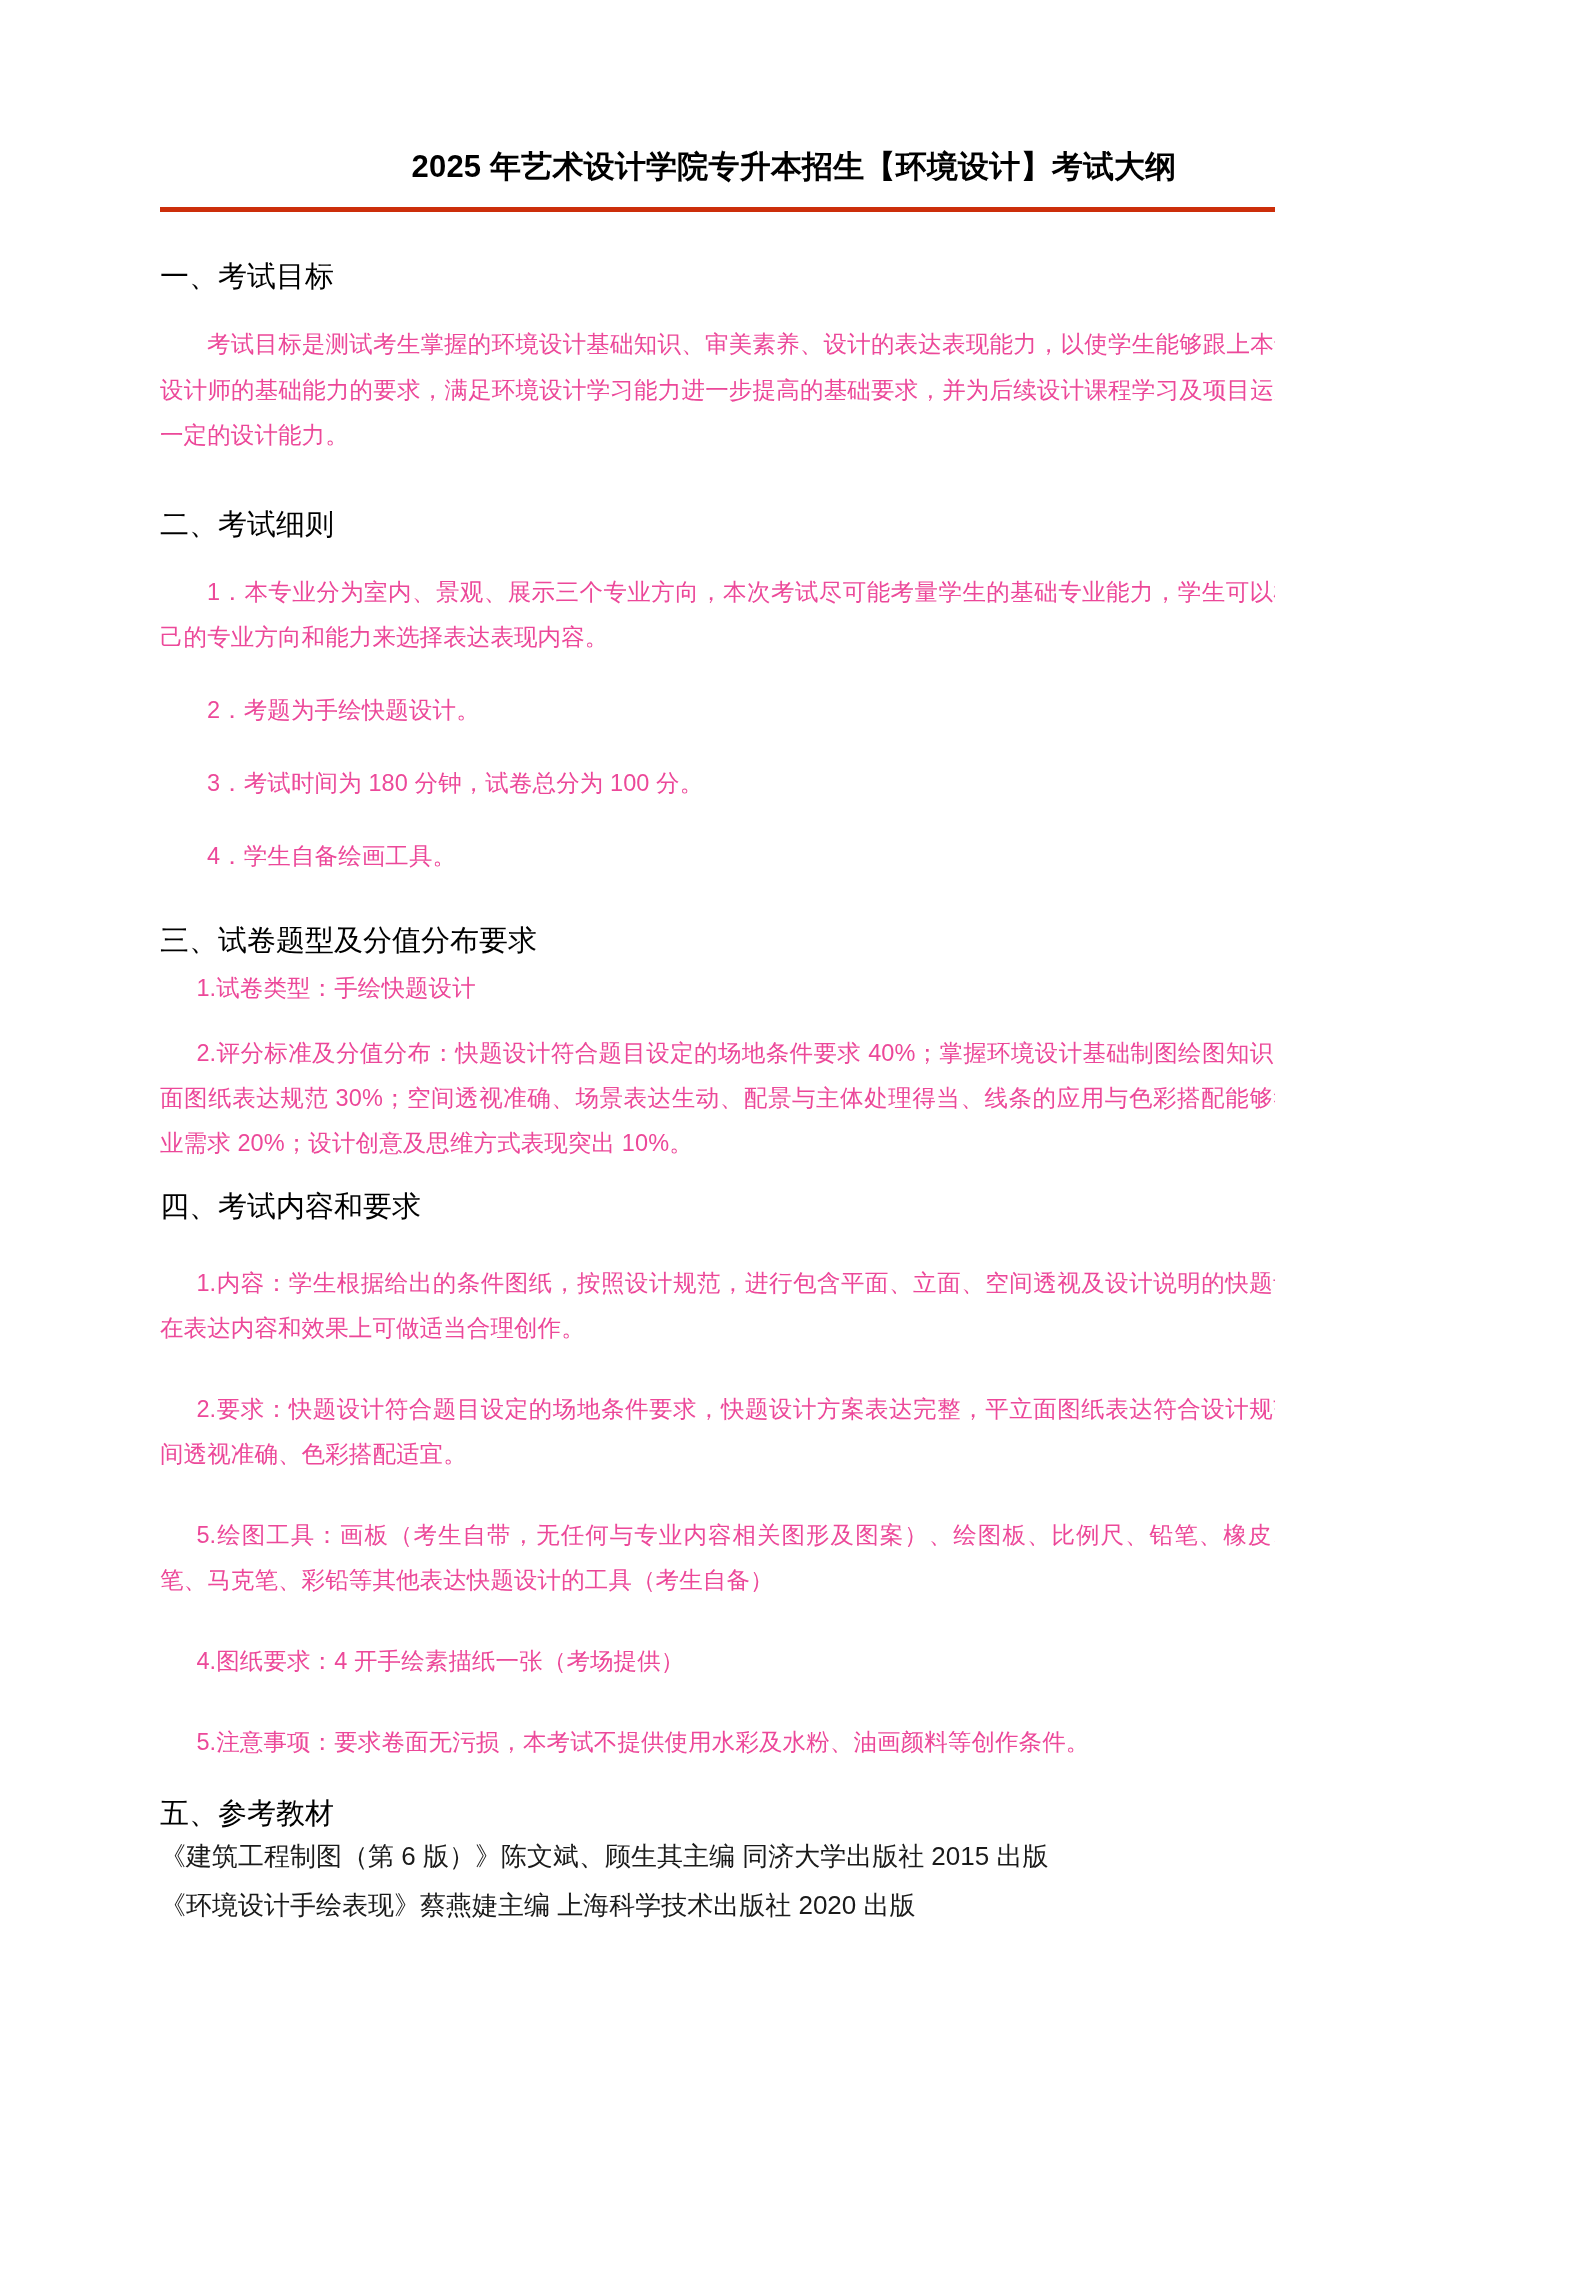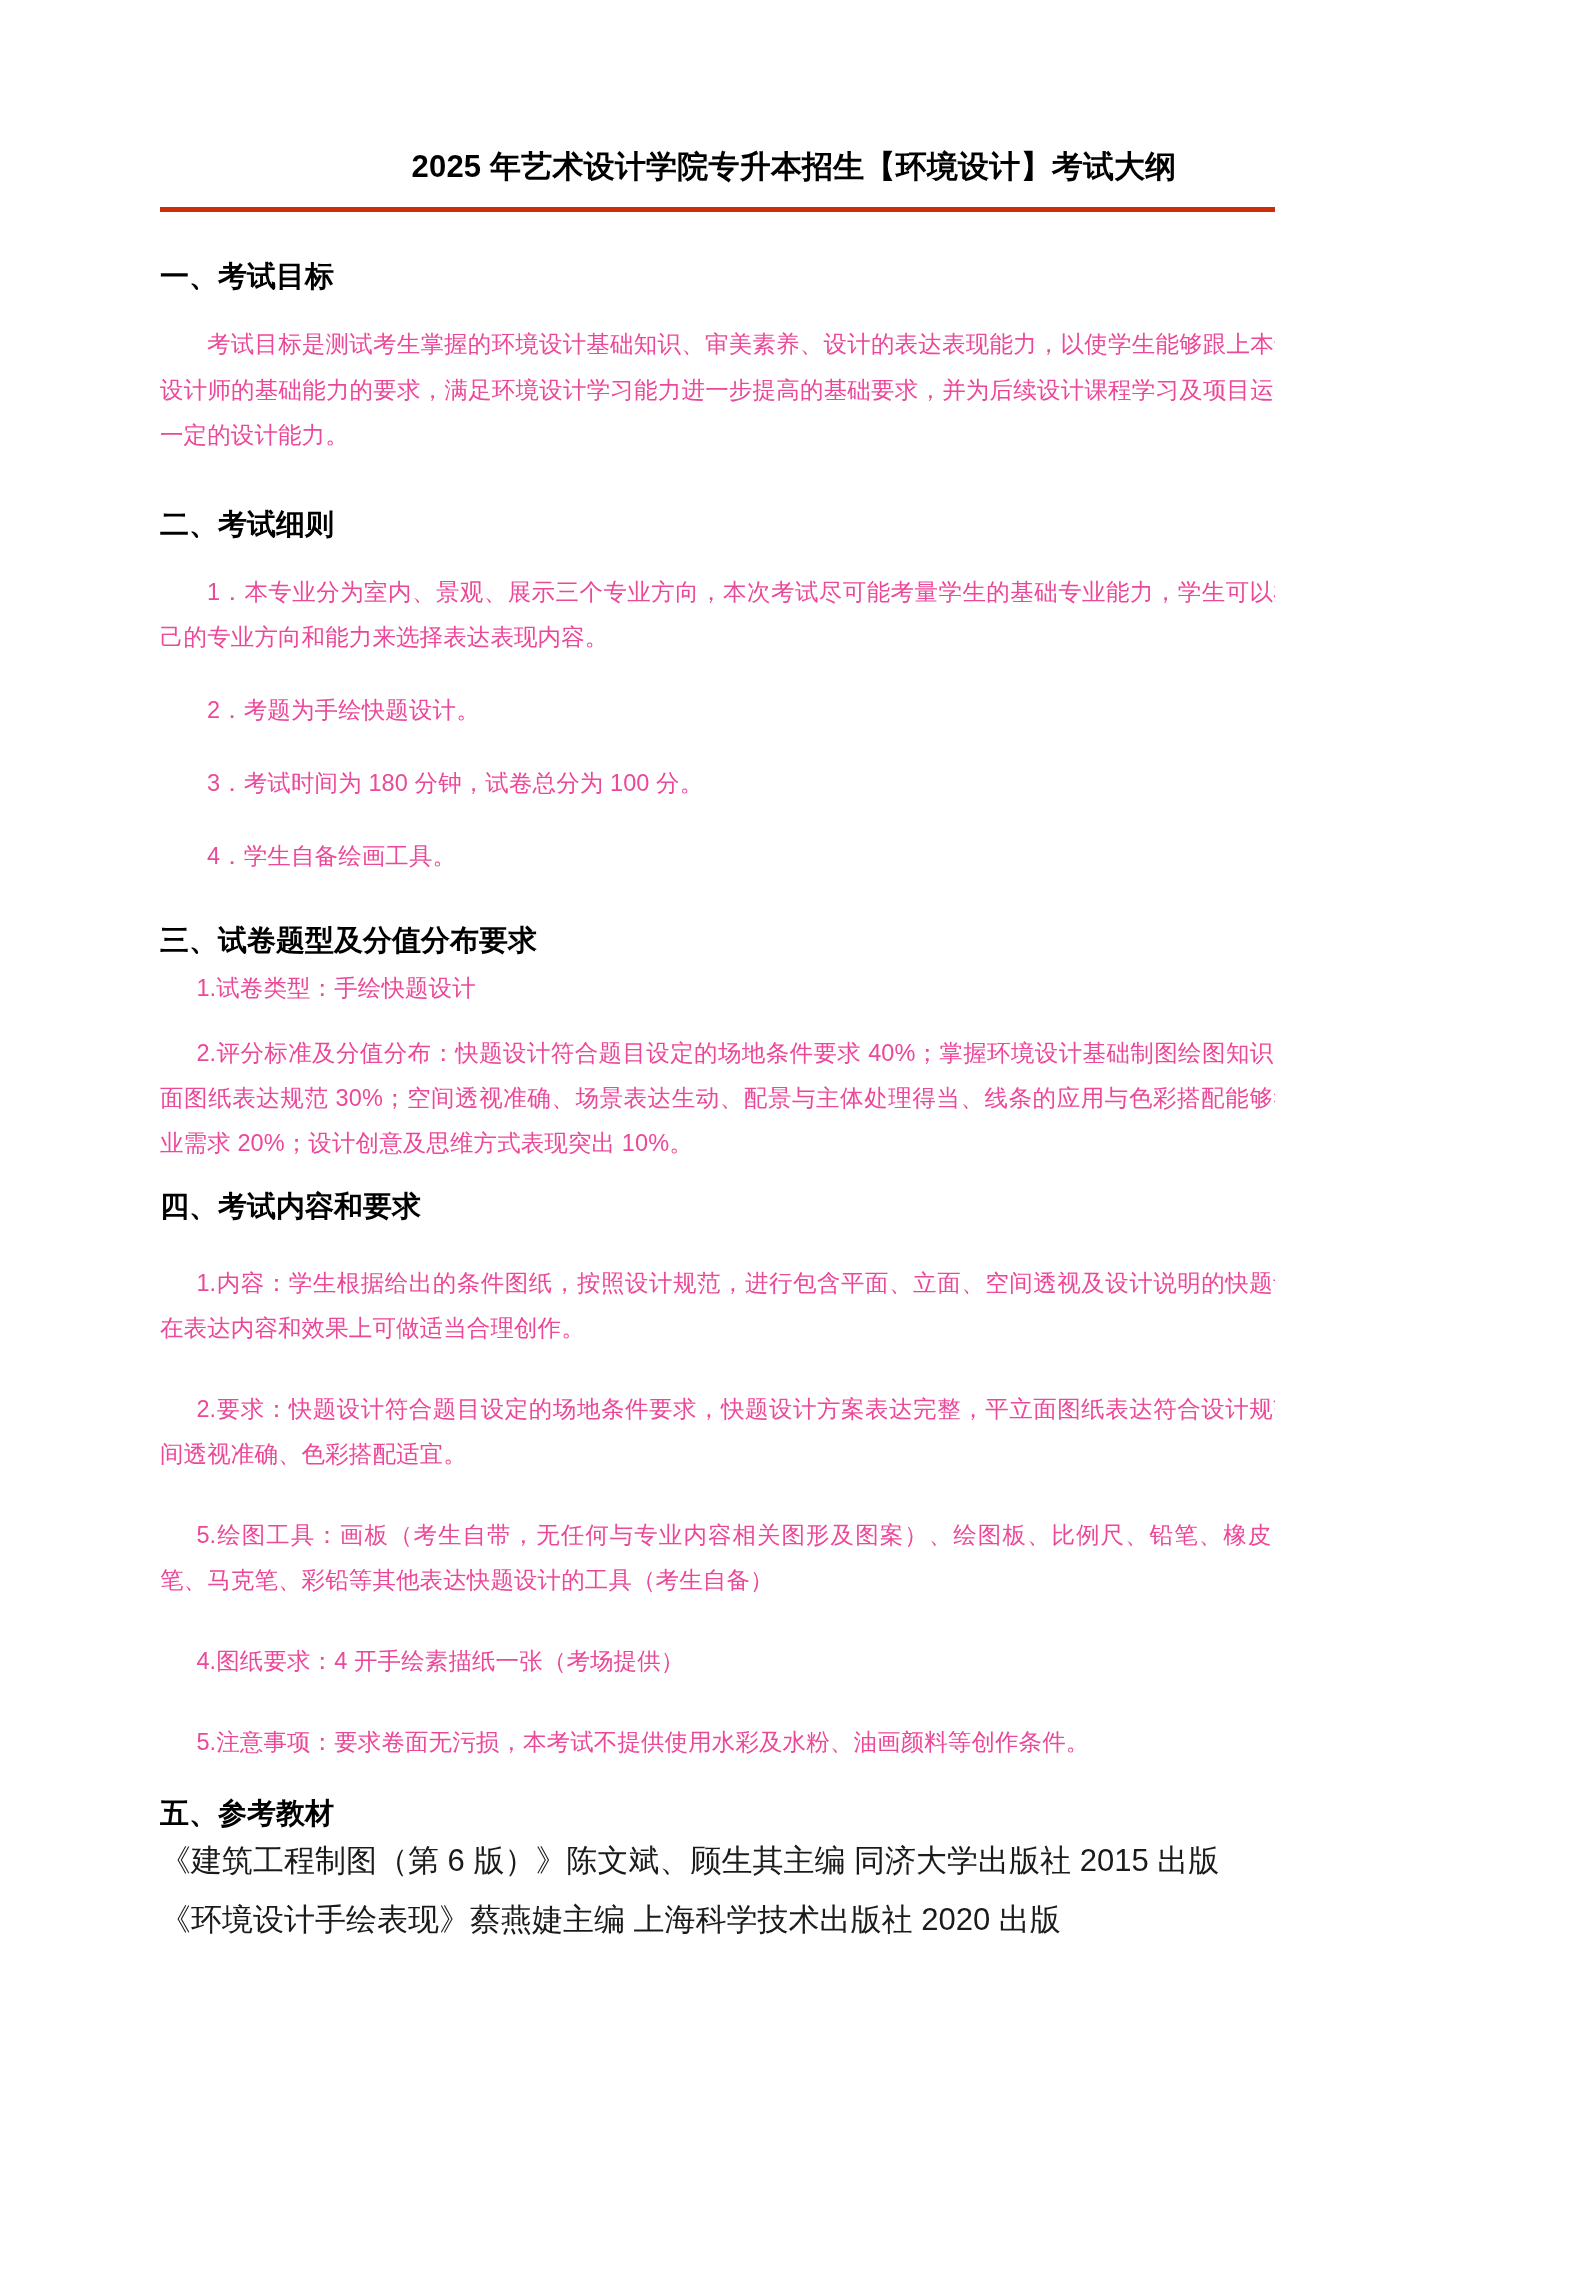--- a/index.html
+++ b/index.html
@@ -50,21 +50,21 @@
     margin-left: -83px;
     width: 1185px;
     height: 5px;
     background: #cc2e0a;
   }
 
   
   .section-heading {
     margin: 0;
     font-size: 29px;
-    font-weight: bold;
+    font-weight: normal;
     color: #000000;
     line-height: 1.25;
     margin-left: -83px;
     white-space: nowrap;
   }
   .sh-1 { margin-top: 46px; }
   .sh-2 { margin-top: 48px; }
   .sh-3 { margin-top: 42px; }
   .sh-4 { margin-top: 22px; }
   .sh-5 { margin-top: 30px; }
@@ -87,21 +87,21 @@
   .gap-sm  { margin-top: 20px; }
   .gap-md  { margin-top: 28px; }
   .gap-lg  { margin-top: 36px; }
   .gap-xl  { margin-top: 44px; }
   .gap-tiny{ margin-top: 8px; }
 
   .ref-line {
     margin: 0;
     margin-left: -83px;
     width: 1185px;
-    font-size: 31px;
+    font-size: 26px;
     line-height: 1.9;
     color: #1a1a1a;
     white-space: nowrap;
   }
 </style>
 </head>
 <body>
 
 <div class="page">
   <div class="content">

